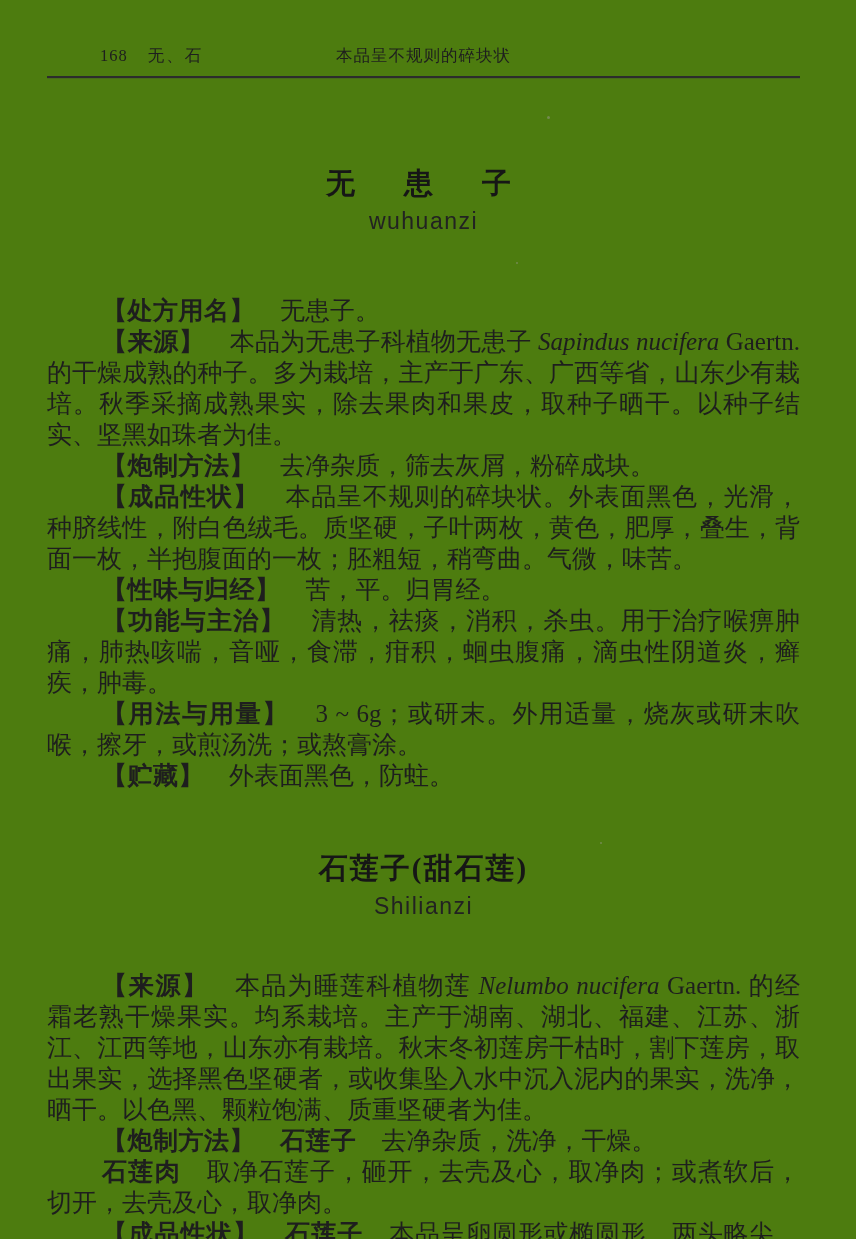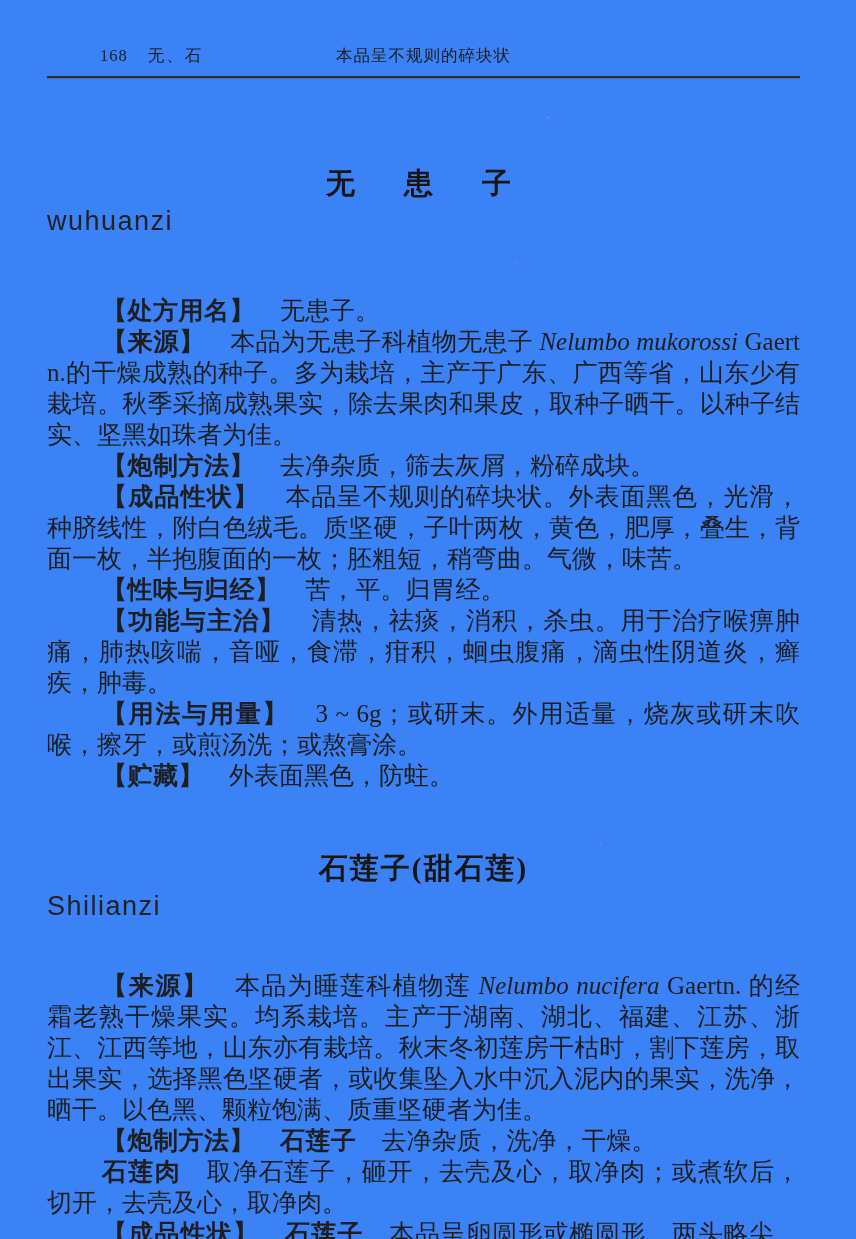--- a/index.html
+++ b/index.html
@@ -4,21 +4,21 @@
 <style>
   html,body { margin:0; padding:0; }
   body {
     background:#e8e8e6;
     font-family:"Liberation Serif","DejaVu Serif",serif;
   }
   .page {
     position:relative;
     width:856px; height:1239px;
     margin:0 auto;
-    background:#3b82f6;
+    background:#4d7c0f;
     color:#1e1e1e;
     box-sizing:border-box;
     padding:45px 56px 0 47px;
     overflow:hidden;
   }
   
   .page-header {
     position:relative;
     height:22px;
     font-size:16.5px;
@@ -43,22 +43,22 @@
   .entry-title {
     margin:4px; text-align:center;
     font-size:29px; font-weight:700;
     line-height:38px;
     font-family:"Liberation Serif","DejaVu Serif",serif;
     color:#161616;
   }
   .entry-1 .entry-title { margin-top:86px; letter-spacing:10px; }
   .entry-2 .entry-title { margin-top:58px; letter-spacing:2px; }
   .entry-pinyin {
-    margin-top:5px; 
-    font-size:27px; line-height:28px;
+    margin-top:5px; text-align:center;
+    font-size:23px; line-height:28px;
     letter-spacing:1.5px;
     font-family:"Liberation Sans","DejaVu Sans",sans-serif;
     color:#222;
   }
   .entry-1 .entry-body { margin-top:60px; }
   .entry-2 .entry-body { margin-top:50px; }
   
   .para {
     margin:0;
     font-size:25px;
@@ -93,21 +93,21 @@
     </div>
     <div class="book-title">本品呈不规则的碎块状</div>
   </header>
   <div class="header-rule"></div>
 
   <section class="entry entry-1">
     <h1 class="entry-title">无　患　子</h1>
     <div class="entry-pinyin">wuhuanzi</div>
     <div class="entry-body">
       <p class="para"><span class="b">【处方用名】</span><span>　无患子。</span></p>
-      <p class="para"><span class="b">【来源】</span><span>　本品为无患子科植物无患子 </span><span class="i">Nelumbo mukorossi</span><span> Gaertn.的干燥成熟的种子。多为栽培，主产于广东、广西等省，山东少有栽培。秋季采摘成熟果实，除去果肉和果皮，取种子晒干。以种子结实、坚黑如珠者为佳。</span></p>
+      <p class="para"><span class="b">【来源】</span><span>　本品为无患子科植物无患子 </span><span class="i">Sapindus nucifera</span><span> Gaertn.的干燥成熟的种子。多为栽培，主产于广东、广西等省，山东少有栽培。秋季采摘成熟果实，除去果肉和果皮，取种子晒干。以种子结实、坚黑如珠者为佳。</span></p>
       <p class="para"><span class="b">【炮制方法】</span><span>　去净杂质，筛去灰屑，粉碎成块。</span></p>
       <p class="para"><span class="b">【成品性状】</span><span>　本品呈不规则的碎块状。外表面黑色，光滑，种脐线性，附白色绒毛。质坚硬，子叶两枚，黄色，肥厚，叠生，背面一枚，半抱腹面的一枚；胚粗短，稍弯曲。气微，味苦。</span></p>
       <p class="para"><span class="b">【性味与归经】</span><span>　苦，平。归胃经。</span></p>
       <p class="para"><span class="b">【功能与主治】</span><span>　清热，祛痰，消积，杀虫。用于治疗喉痹肿痛，肺热咳喘，音哑，食滞，疳积，蛔虫腹痛，滴虫性阴道炎，癣疾，肿毒。</span></p>
       <p class="para"><span class="b">【用法与用量】</span><span>　3 ~ 6g；或研末。外用适量，烧灰或研末吹喉，擦牙，或煎汤洗；或熬膏涂。</span></p>
       <p class="para"><span class="b">【贮藏】</span><span>　外表面黑色，防蛀。</span></p>
     </div>
   </section>
 
   <section class="entry entry-2">

